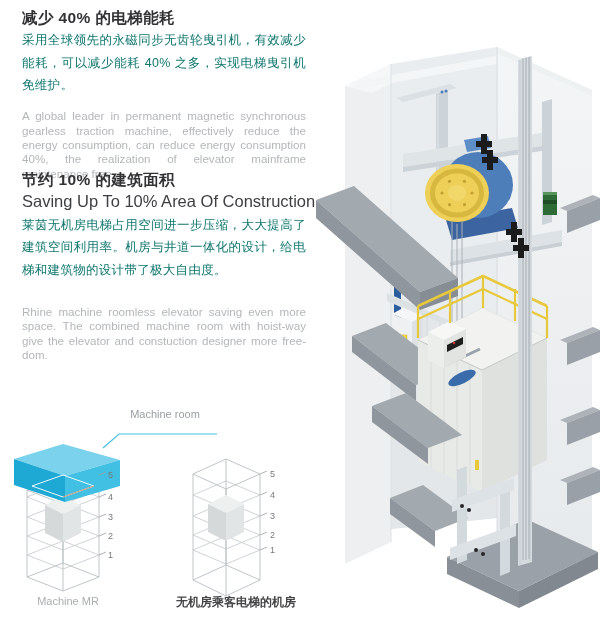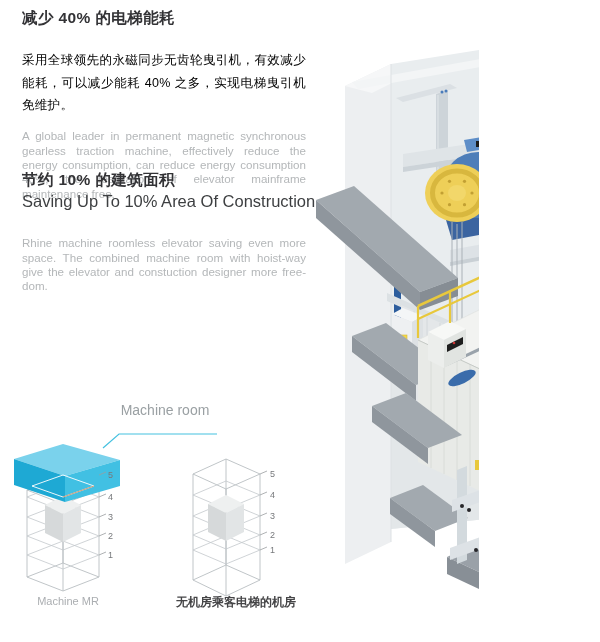--- a/index.html
+++ b/index.html
@@ -1,28 +1,28 @@
 <!DOCTYPE html>
 <html><head>
 <meta charset="utf-8">
 <style>
   html,body{margin:0;padding:0;background:#fff;}
-  .page{position:relative;width:479px;height:642px;background:#ffffff;overflow:hidden;
+  .page{position:relative;width:600px;height:642px;background:#ffffff;overflow:hidden;
         font-family:"Liberation Sans","DejaVu Sans",sans-serif;}
   .section{position:absolute;left:22px;width:284px;}
   .sec1{top:8px;}
   .sec2{top:170px;}
   .h-cn{font-size:15.5px;font-weight:bold;color:#333336;letter-spacing:0.4px;line-height:1.25;}
   .h-en{font-size:16.5px;color:#3d3f41;margin-top:3px;white-space:nowrap;line-height:1.2;}
-  .b-cn{font-size:12.5px;color:#000000;line-height:1.78;text-align:justify;margin-top:22px;letter-spacing:0.3px;}
+  .b-cn{font-size:12.5px;color:#0f766e;line-height:1.78;text-align:justify;margin-top:2px;letter-spacing:0.3px;}
   .b-en{font-size:11.6px;color:#b4b7b9;line-height:1.24;text-align:justify;margin-top:13px;}
   .sec2 .b-en{margin-top:24px;}
   .mr-label{position:absolute;left:110px;top:401px;width:110px;text-align:center;}
   .mr-cn{font-size:12px;font-weight:bold;color:#4c4c4e;}
-  .mr-en{font-size:14px;color:#9aa0a3;margin-top:1px;}
+  .mr-en{font-size:11px;color:#9aa0a3;margin-top:7px;}
   .cap{position:absolute;top:594px;text-align:center;}
   .cap1{left:0;width:136px;}
   .cap2{left:156px;width:160px;}
   .cap-cn{font-size:12px;font-weight:bold;color:#454547;}
   .cap-en{font-size:11px;color:#abaeb1;margin-top:1px;}
   svg{position:absolute;display:block;}
   .main-illo{left:300px;top:40px;width:300px;height:600px;}
   .diagram1{left:0;top:438px;width:136px;height:162px;}
   .diagram2{left:160px;top:448px;width:150px;height:172px;}
   .leader{left:95px;top:426px;width:130px;height:26px;}
@@ -38,20 +38,21 @@
 
   <div class="section sec1">
     <div class="h-cn">减少 40% 的电梯能耗</div>
     <div class="b-cn">采用全球领先的永磁同步无齿轮曳引机，有效减少能耗，可以减少能耗 40% 之多，实现电梯曳引机免维护。</div>
     <div class="b-en">A global leader in permanent magnetic synchronous gearless traction machine, effectively reduce the energy consumption, can reduce energy consumption 40%, the realization of elevator mainframe maintenance free.</div>
   </div>
 
   <div class="section sec2">
     <div class="h-cn">节约 10% 的建筑面积</div>
     <div class="h-en">Saving Up To 10% Area Of Construction</div>
+    <div class="b-cn">莱茵无机房电梯占用空间进一步压缩，大大提高了建筑空间利用率。机房与井道一体化的设计，给电梯和建筑物的设计带了极大自由度。</div>
     <div class="b-en">Rhine machine roomless elevator saving even more space. The combined machine room with hoist-way give the elevator and constuction designer more free-dom.</div>
   </div>
 
   <svg class="main-illo" viewBox="0 0 300 600">
     <defs>
       <linearGradient id="wg" x1="0" y1="0" x2="0" y2="1">
         <stop offset="0" stop-color="#f3f5f6"></stop>
           <stop offset="1" stop-color="#e7eaec"></stop>
       </linearGradient>
     </defs>

